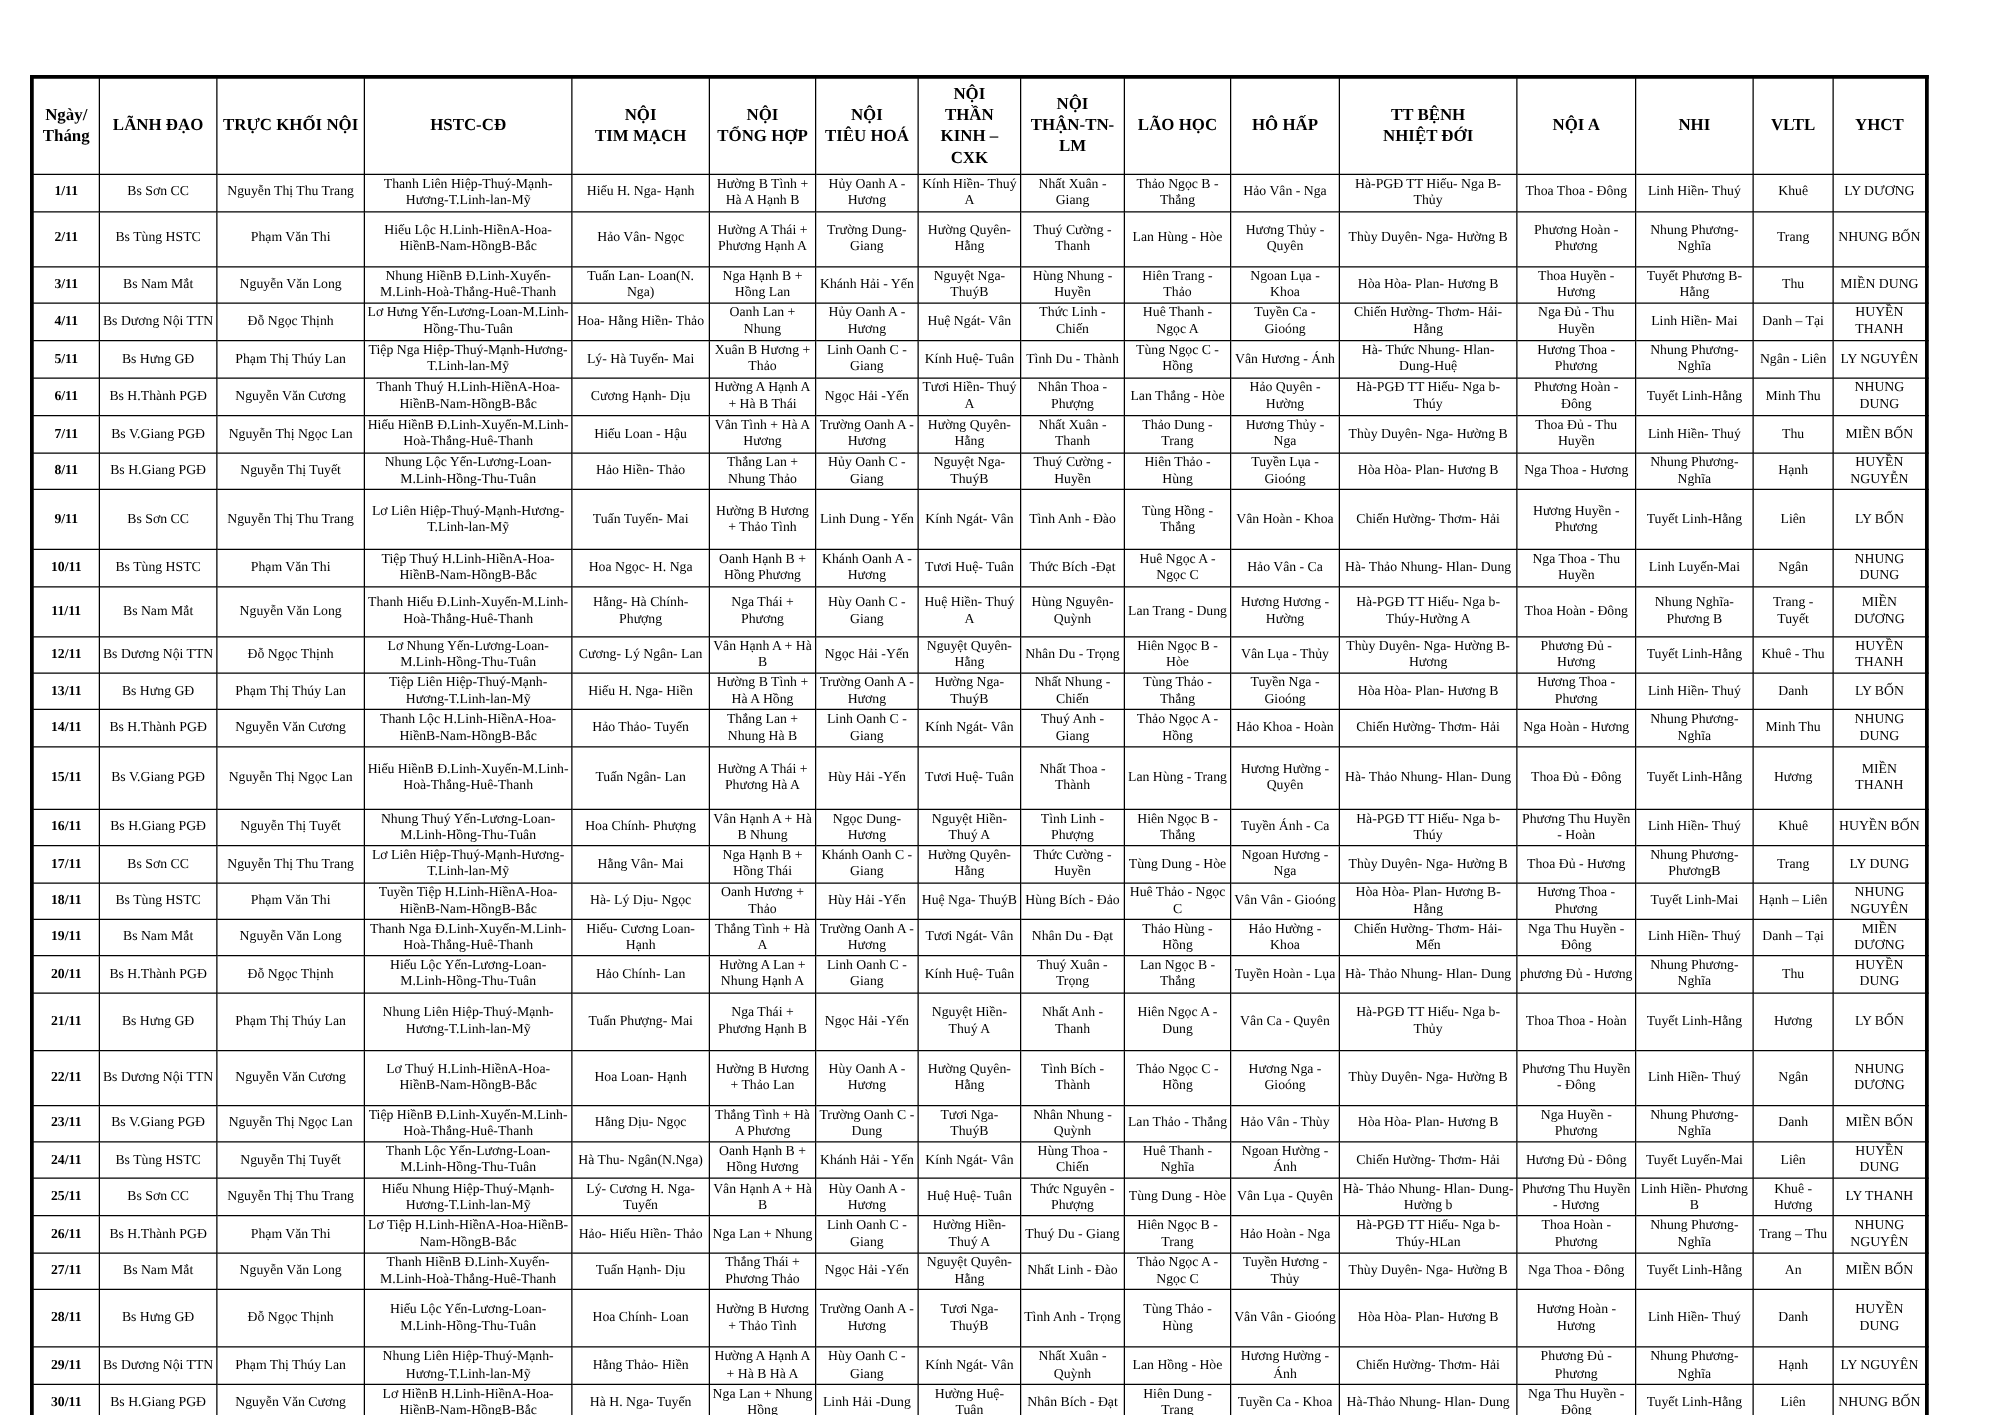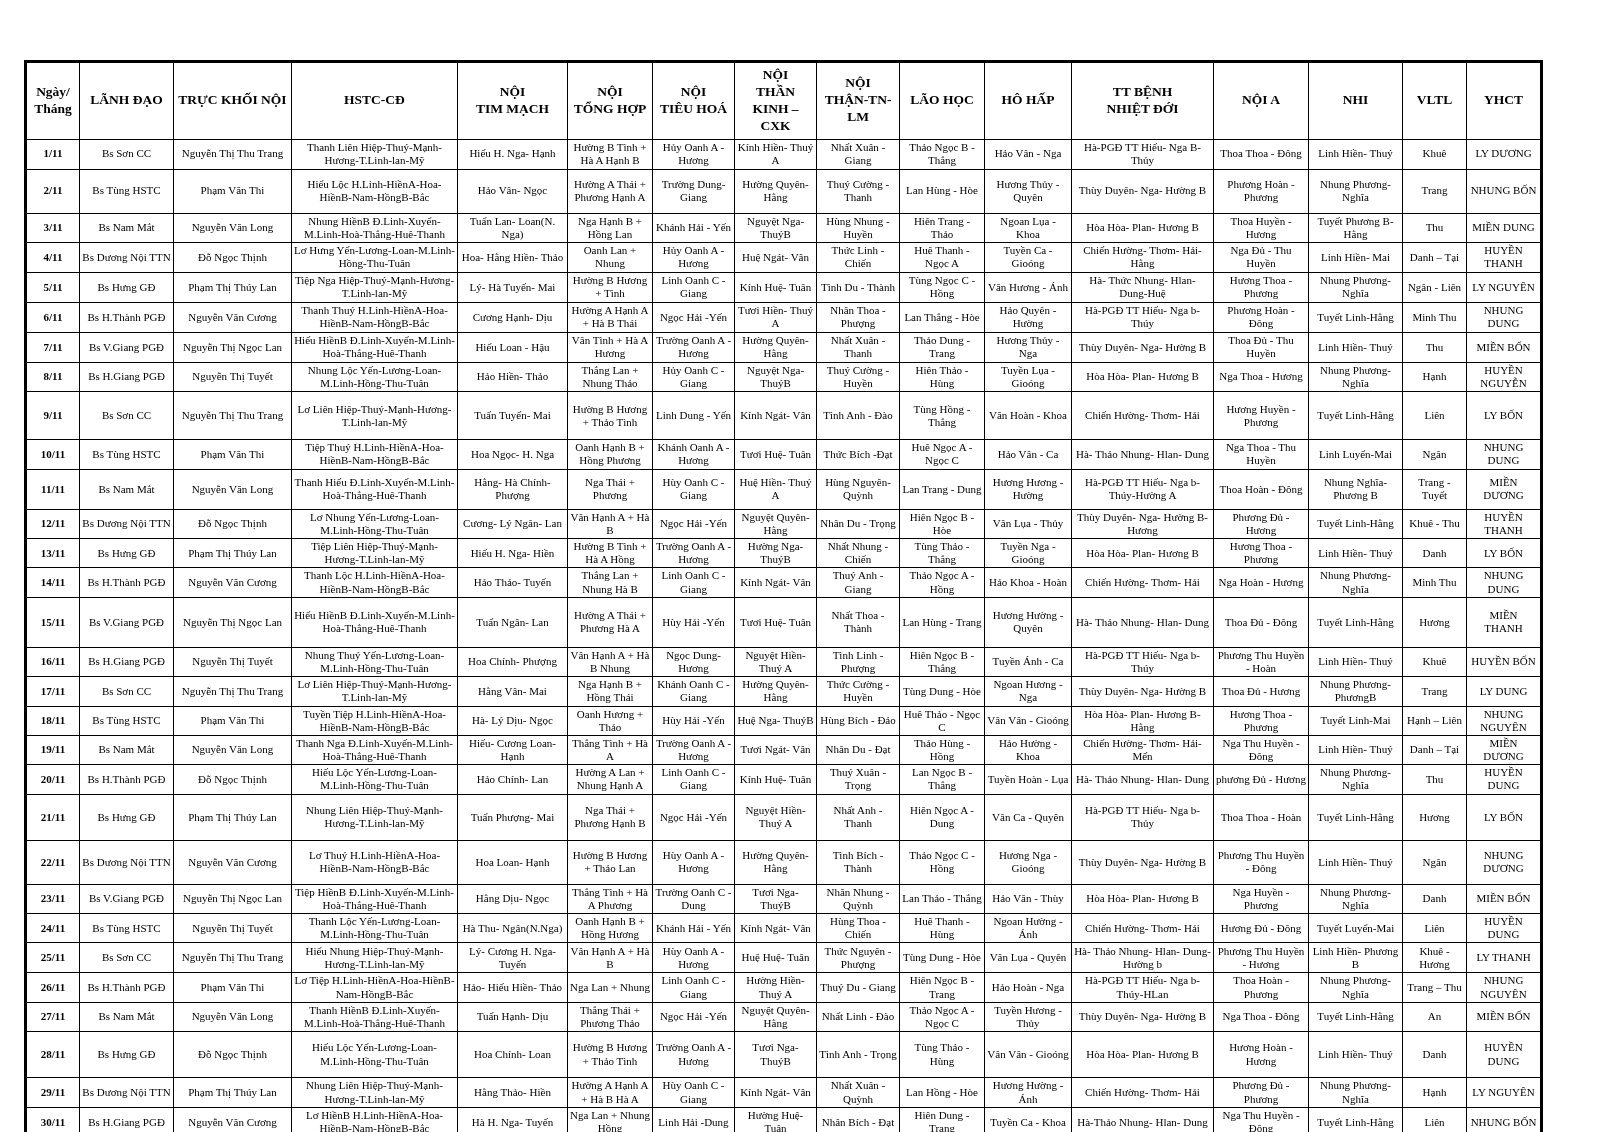--- a/index.html
+++ b/index.html
@@ -173,21 +173,21 @@
           <td class="c13">Linh Hiền- Mai</td>
           <td class="c14">Danh – Tại</td>
           <td class="c15">HUYỀN THANH</td>
         </tr>
         <tr style="height: 30px;">
           <td class="c0">5/11</td>
           <td class="c1">Bs Hưng GĐ</td>
           <td class="c2">Phạm Thị Thúy Lan</td>
           <td class="c3">Tiệp Nga Hiệp-Thuý-Mạnh-Hương-T.Linh-lan-Mỹ</td>
           <td class="c4">Lý- Hà Tuyến- Mai</td>
-          <td class="c5">Hường B Hương + Tình</td>
+          <td class="c5">Xuân B Hương + Thảo</td>
           <td class="c6">Linh Oanh C - Giang</td>
           <td class="c7">Kính Huệ- Tuân</td>
           <td class="c8">Tình Du - Thành</td>
           <td class="c9">Tùng Ngọc C - Hồng</td>
           <td class="c10">Vân Hương - Ánh</td>
           <td class="c11">Hà- Thức Nhung- Hlan- Dung-Huệ</td>
           <td class="c12">Hương Thoa - Phương</td>
           <td class="c13">Nhung Phương- Nghĩa</td>
           <td class="c14">Ngân - Liên</td>
           <td class="c15">LY NGUYÊN</td>
@@ -519,21 +519,21 @@
         <tr style="height: 28px;">
           <td class="c0">24/11</td>
           <td class="c1">Bs Tùng HSTC</td>
           <td class="c2">Nguyễn Thị Tuyết</td>
           <td class="c3">Thanh Lộc Yến-Lương-Loan-M.Linh-Hồng-Thu-Tuân</td>
           <td class="c4">Hà Thu- Ngân(N.Nga)</td>
           <td class="c5">Oanh Hạnh B + Hồng Hương</td>
           <td class="c6">Khánh Hải - Yến</td>
           <td class="c7">Kính Ngát- Vân</td>
           <td class="c8">Hùng Thoa - Chiến</td>
-          <td class="c9">Huê Thanh - Hùng</td>
+          <td class="c9">Huê Thanh - Nghĩa</td>
           <td class="c10">Ngoan Hường - Ánh</td>
           <td class="c11">Chiến Hường- Thơm- Hải</td>
           <td class="c12">Hương Đủ - Đông</td>
           <td class="c13">Tuyết Luyến-Mai</td>
           <td class="c14">Liên</td>
           <td class="c15">HUYỀN DUNG</td>
         </tr>
         <tr style="height: 30px;">
           <td class="c0">25/11</td>
           <td class="c1">Bs Sơn CC</td>

